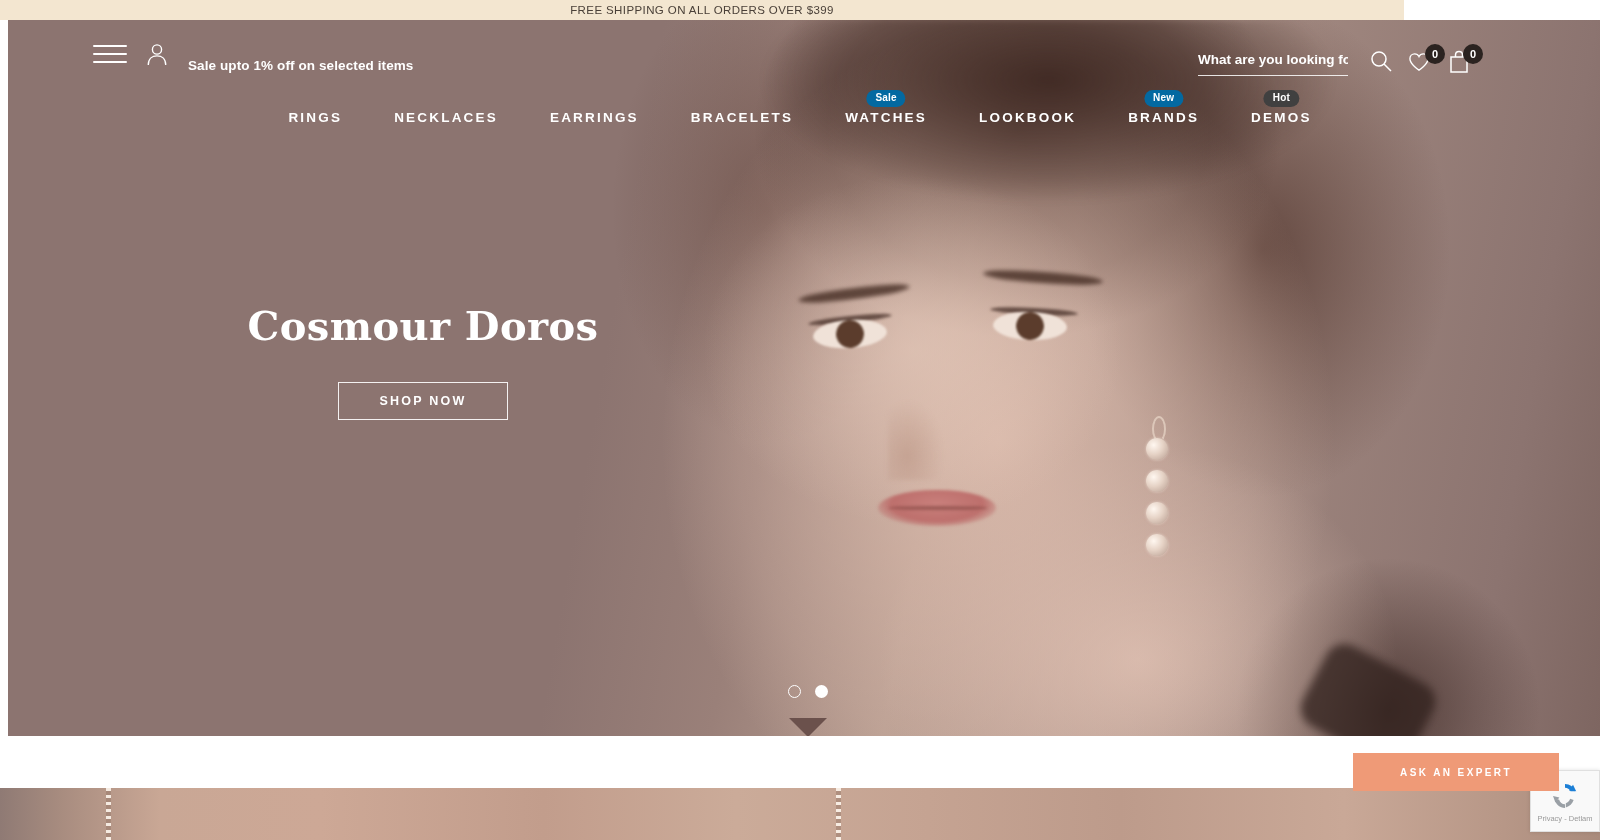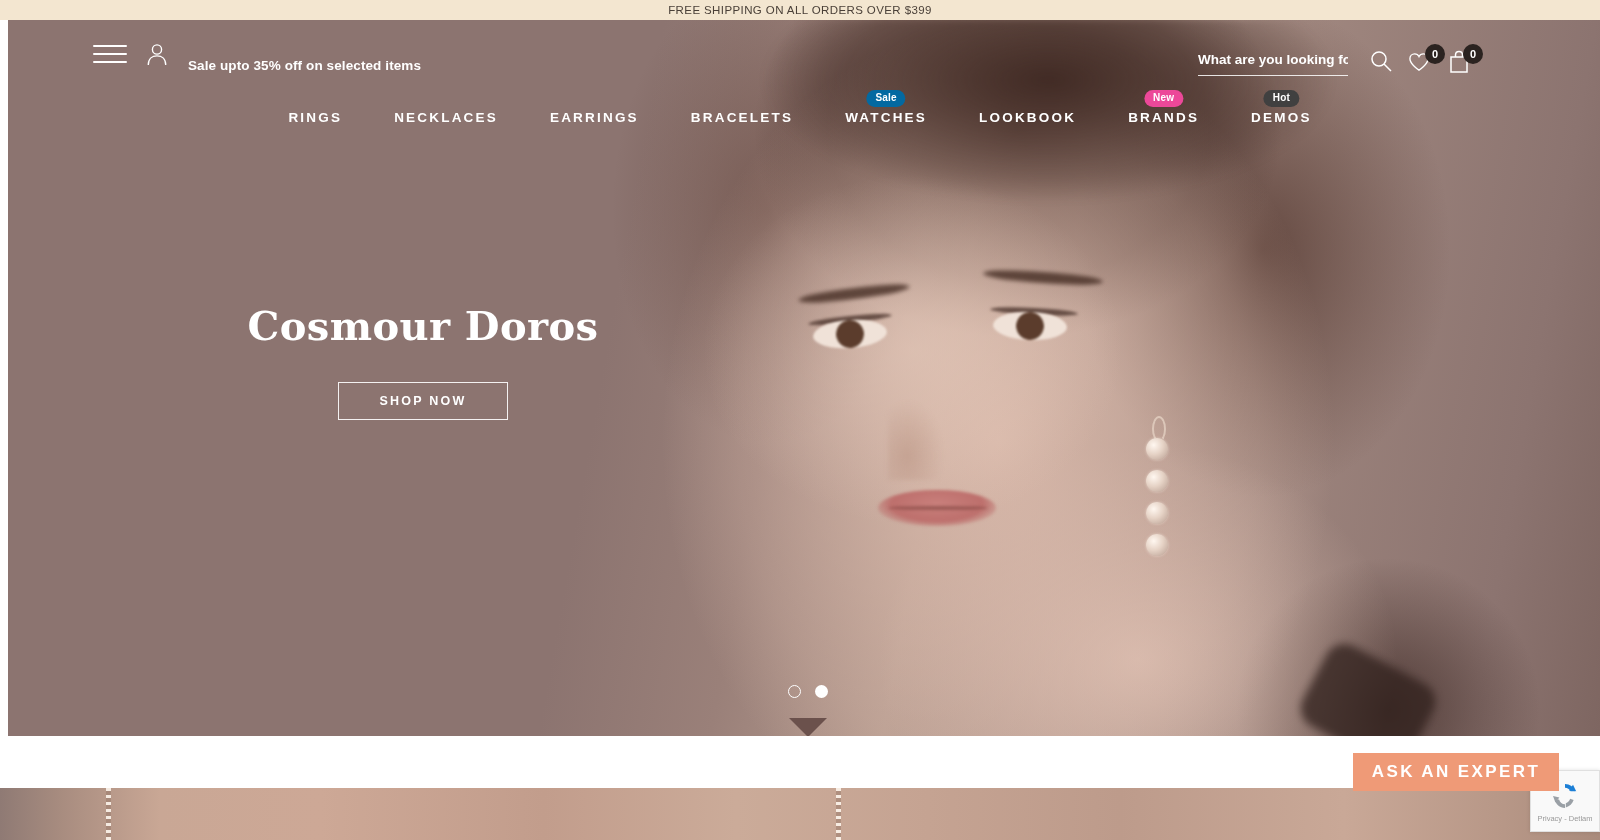--- a/index.html
+++ b/index.html
@@ -17,21 +17,21 @@
     width: 1600px;
     height: 840px;
     overflow: hidden;
     background: #ffffff;
   }
 
   
   .announce-bar {
     position: absolute;
     top: 0; left: 0;
-    width: 1600px;
+    width: 1404px;
     height: 20px;
     background: #f3e6d0;
     display: flex;
     align-items: center;
     justify-content: center;
   }
   .announce-text {
     font-size: 11.5px;
     letter-spacing: 0.4px;
     color: #4a4038;
@@ -239,21 +239,21 @@
   .chain.c1 { left: 106px; }
   .chain.c2 { left: 836px; }
 
   
   .ask-expert {
     position: absolute;
     top: 753px; left: 1353px;
     width: 206px; height: 38px;
     background: #ef9a77;
     color: #ffffff;
-    font-size: 17px; font-weight: 700; letter-spacing: 2.4px;
+    font-size: 10px; font-weight: 700; letter-spacing: 2.4px;
     display: flex; align-items: center; justify-content: center;
     cursor: pointer;
     z-index: 40;
     text-transform: uppercase;
     white-space: nowrap;
   }
 
   
   .recaptcha {
     position: absolute;
@@ -326,21 +326,21 @@
         <span></span>
     </div>
 
     <div class="user-icon">
       <svg viewBox="0 0 24 26" width="22" height="24" fill="none" stroke="#ffffff" stroke-width="1.5">
         <circle cx="12" cy="7" r="5"></circle>
         <path d="M2.5 24 C2.5 17 7 14 12 14 C17 14 21.5 17 21.5 24"></path>
       </svg>
     </div>
 
-    <span class="promo-text">Sale upto 35% off on selected items</span>
+    <span class="promo-text">Sale upto 1% off on selected items</span>
 
 
     <div class="search-wrap">
       <input class="search-input" type="text" placeholder="What are you looking for" style="">
     </div>
 
     <div class="search-icon">
       <svg viewBox="0 0 22 22" width="22" height="22" fill="none" stroke="#ffffff" stroke-width="1.5">
         <circle cx="9" cy="9" r="7"></circle>
         <line x1="14" y1="14" x2="21" y2="21"></line>
@@ -364,21 +364,21 @@
     <div class="count-badge badge-bag">0</div>
   </div>
 
   <nav class="nav" id="nav-root">
       <div class="nav-item"><span>RINGS</span></div>
       <div class="nav-item"><span>NECKLACES</span></div>
       <div class="nav-item"><span>EARRINGS</span></div>
       <div class="nav-item"><span>BRACELETS</span></div>
       <div class="nav-item"><span class="nav-badge" style="background: #0369a1;">Sale</span><span>WATCHES</span></div>
       <div class="nav-item"><span>LOOKBOOK</span></div>
-      <div class="nav-item"><span class="nav-badge" style="background: #ec4899;">New</span><span>BRANDS</span></div>
+      <div class="nav-item"><span class="nav-badge" style="background: #0369a1;">New</span><span>BRANDS</span></div>
       <div class="nav-item"><span class="nav-badge" style="background: #404040;">Hot</span><span>DEMOS</span></div>
     </nav>
 
   <div class="white-gap"></div>
 
   <div class="bottom-band">
     <div class="chain c1"></div>
     <div class="chain c2"></div>
   </div>
 

